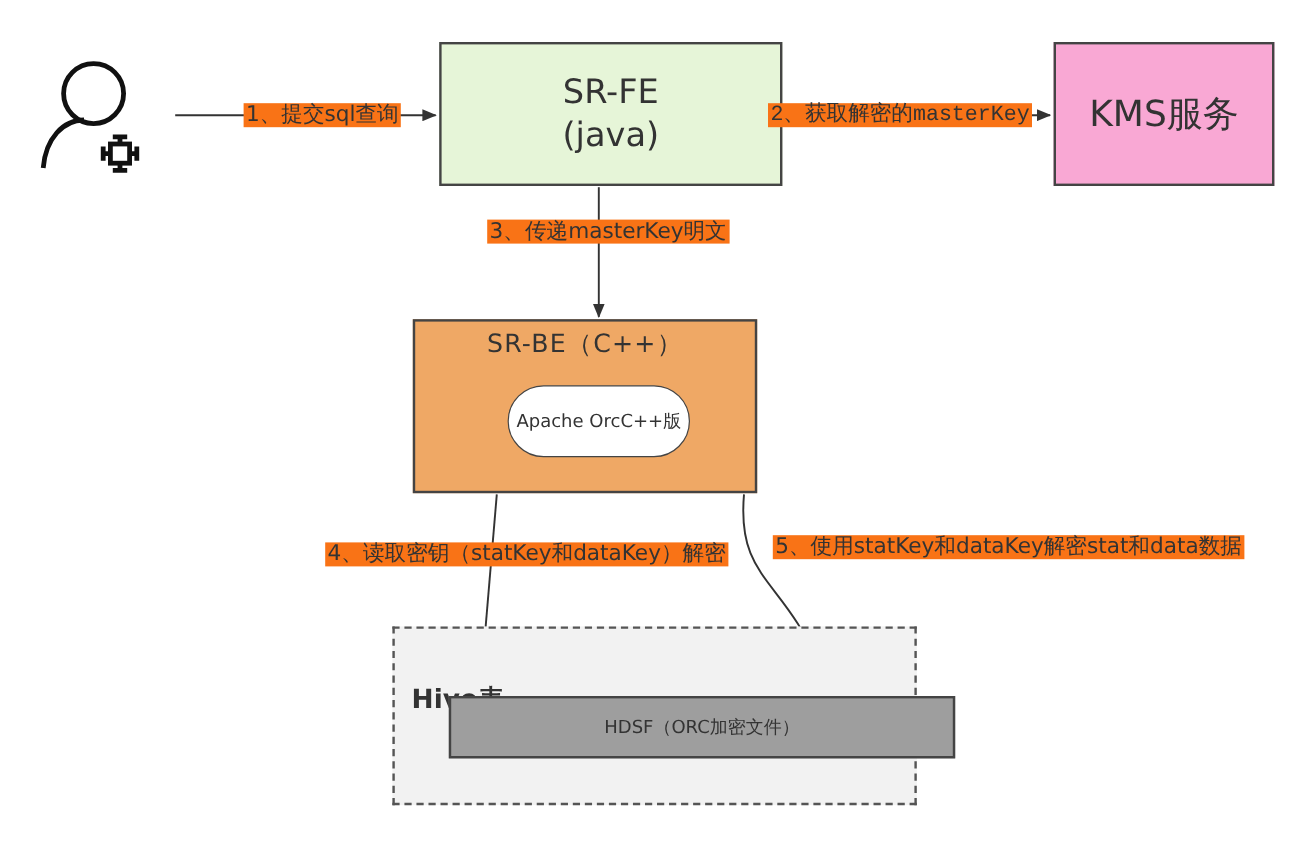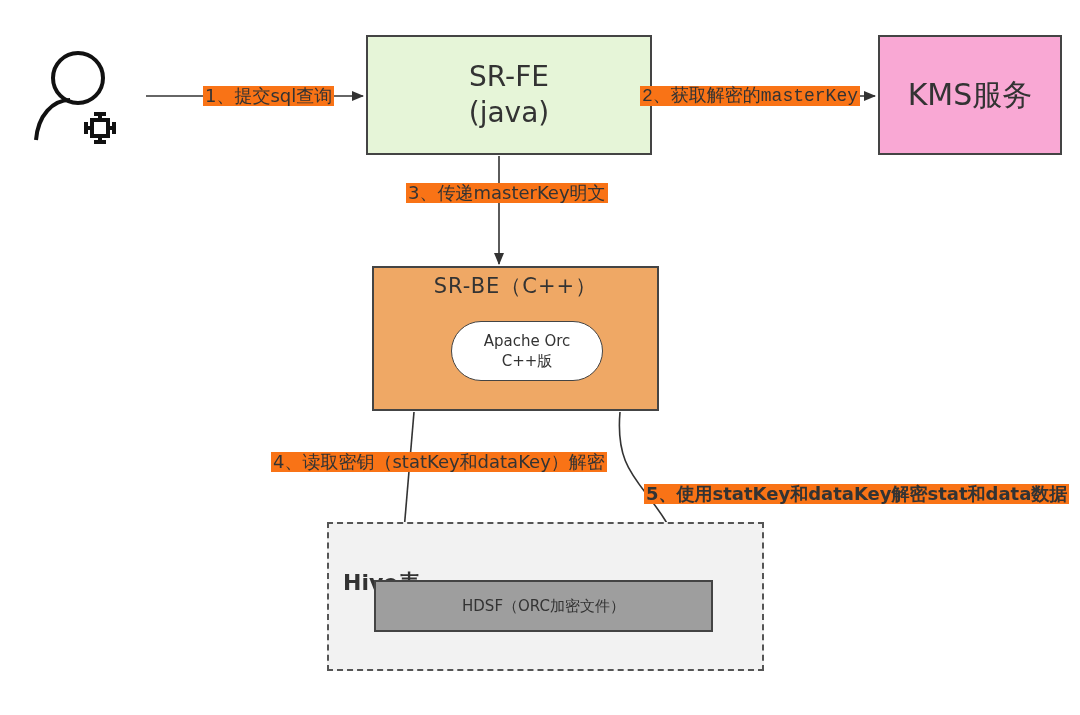--- a/index.html
+++ b/index.html
@@ -2,26 +2,26 @@
 <html><head>
 <meta charset="utf-8">
 <style>
   html,body{margin:0;padding:0;background:#ffffff;}
   body{width:1080px;height:715px;position:relative;overflow:hidden;font-family:"DejaVu Sans","Liberation Sans",sans-serif;}
   svg.diagram{position:absolute;left:0;top:0;}
   .lbl{position:absolute;background:#f97316;color:#333;font-size:18px;white-space:nowrap;line-height:20px;padding:0 2px;}
   .box{position:absolute;box-sizing:border-box;border:2px solid #444;display:flex;align-items:center;justify-content:center;text-align:center;color:#333;}
   #fe{left:366px;top:35px;width:286px;height:120px;background:#e6f5d8;font-size:28px;line-height:36px;flex-direction:column;}
   #kms{left:878px;top:35px;width:184px;height:120px;background:#f9a8d4;font-size:30px;}
-  #be{left:372px;top:266px;width:287px;height:145px;background:#efa865;display:block;}
+  #be{left:344px;top:266px;width:287px;height:145px;background:#efa865;display:block;}
   #be-title{position:absolute;left:0;right:0;top:4px;font-size:21px;color:#333;text-align:center;letter-spacing:1px;}
-  #orc{position:absolute;left:77px;top:53px;width:152px;height:60px;background:#fff;border:1.5px solid #444;border-radius:30px;box-sizing:border-box;font-size:15px;line-height:20px;display:flex;flex-direction:column;align-items:center;justify-content:center;color:#333;}
+  #orc{position:absolute;left:77px;top:53px;width:152px;height:60px;background:#fff;border:1.5px solid #444;border-radius:30px;box-sizing:border-box;font-size:15px;line-height:20px;display:flex;align-items:center;justify-content:center;color:#333;}
   #hive{position:absolute;left:327px;top:522px;width:437px;height:149px;background:#f2f2f2;border:2px dashed #555;box-sizing:border-box;}
   #hive-title{position:absolute;left:14px;top:6px;font-size:22px;font-weight:bold;color:#333;margin-top:38px;}
-  #hdfs{position:absolute;left:374px;top:580px;width:339px;height:52px;background:#9e9e9e;border:2px solid #444;box-sizing:border-box;font-size:15px;color:#333;display:flex;align-items:center;justify-content:center;}
+  #hdfs{position:absolute;left:374px;top:580px;width:422px;height:52px;background:#9e9e9e;border:2px solid #444;box-sizing:border-box;font-size:15px;color:#333;display:flex;align-items:center;justify-content:center;}
   #user{position:absolute;left:28px;top:40px;}
 </style>
 </head>
 <body>
 
 <svg class="diagram" width="1080" height="715">
   <defs>
     <marker id="arr" markerWidth="12" markerHeight="10" refX="11" refY="5" orient="auto" markerUnits="userSpaceOnUse">
       <path d="M0,0 L12,5 L0,10 Z" fill="#333"></path>
     </marker>
@@ -71,13 +71,13 @@
 </div>
 
 <div id="hdfs">
   <span>HDSF（ORC加密文件）</span>
 </div>
 
 <div class="lbl" style="left:203px;top:86px;">1、提交sql查询</div>
 <div class="lbl" style="left:640px;top:86px;font-family:Liberation Mono, monospace;">2、获取解密的masterKey</div>
 <div class="lbl" style="left:406px;top:183px;">3、传递masterKey明文</div>
 <div class="lbl" style="left:250px;top:452px;margin-left:21px;">4、读取密钥（statKey和dataKey）解密</div>
-<div class="lbl" style="left:644px;top:484px;font-weight:bold;">5、使用statKey和dataKey解密stat和data数据</div>
+<div class="lbl" style="left:644px;top:446px;">5、使用statKey和dataKey解密stat和data数据</div>
 
 </body></html>

